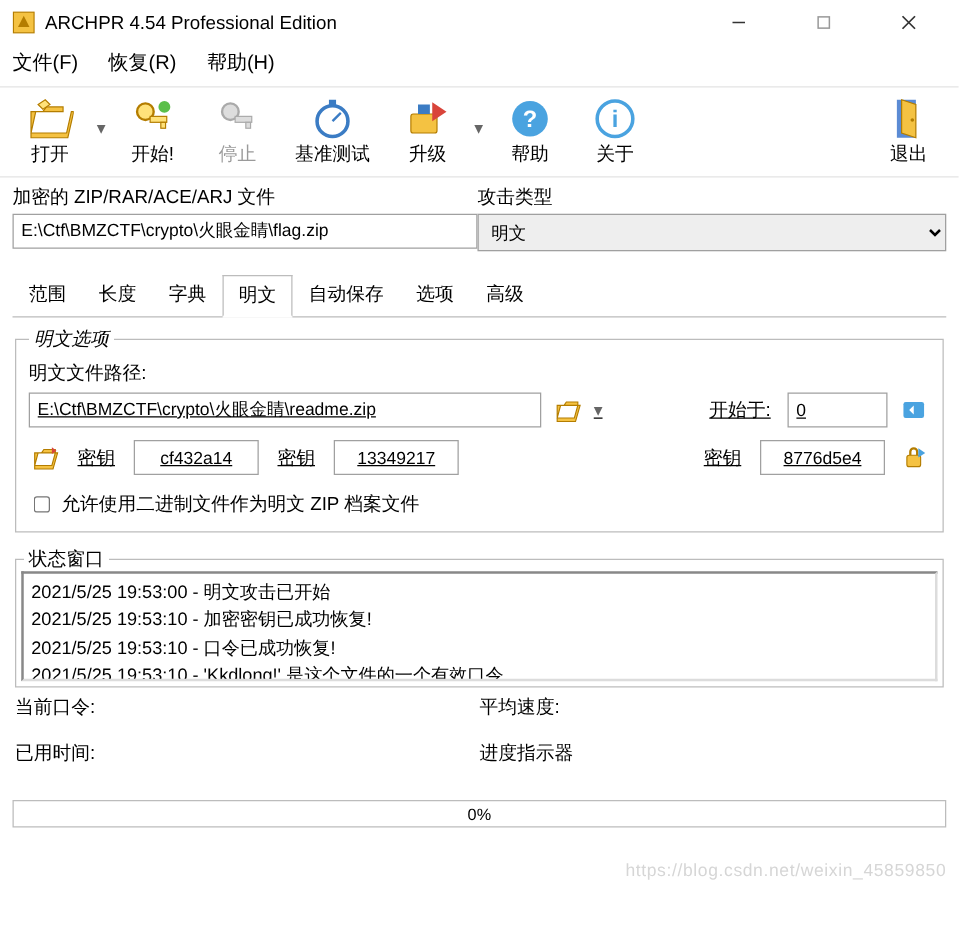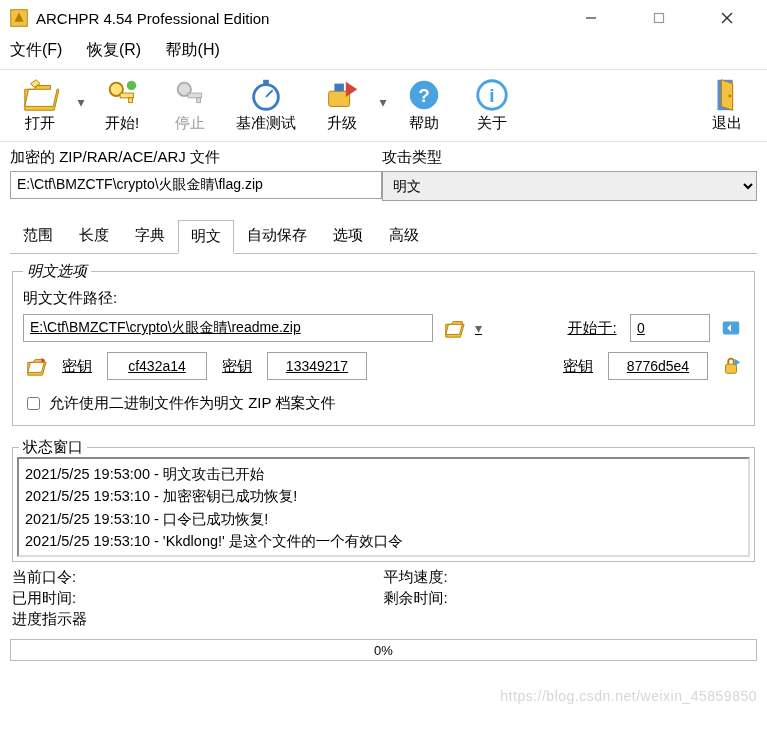--- a/index.html
+++ b/index.html
@@ -94,27 +94,27 @@
     border:1px solid #bcbcbc; margin: 12px 2px 0 2px; padding:0;
   }
   fieldset.status legend{ font-size:15px; padding: 0 4px; margin-left:6px;}
   .log {
     border: 2px inset #dcdcdc;
     background:#fff;
     font-size:14.5px;
     line-height: 1.55;
     padding: 4px 6px;
     margin: 0 4px 4px 4px;
-    height: 100px;
+    height: 88px;
     white-space: pre;
     overflow: hidden;
   }
   .footer {
     padding: 6px 12px 4px 12px; font-size:15px;
-    display:grid; grid-template-columns: 1fr 1fr; row-gap:2px;
+    display:grid; grid-template-columns: 1fr 1fr; row-gap:18px;
   }
   .progress-wrap {
     padding: 6px 10px 8px 10px;
   }
   .progress-bar {
     border:1px solid #bcbcbc; height:22px; position:relative; background:#fff;
     display:flex;align-items:center;justify-content:center;
     font-size:13px;
   }
   .watermark {
@@ -329,21 +329,20 @@
 <span>2021/5/25 19:53:10 - 加密密钥已成功恢复!</span>
 <span>2021/5/25 19:53:10 - 口令已成功恢复!</span>
 <span>2021/5/25 19:53:10 - 'Kkdlong!' 是这个文件的一个有效口令</span></div>
   </fieldset>
 </div>
 
 <div class="footer">
   <div>当前口令:</div>
   <div>平均速度:</div>
   <div>已用时间:</div>
-  <div>剩余时间:</div>
   <div>进度指示器</div>
   <div></div>
 </div>
 
 <div class="progress-wrap">
   <div class="progress-bar">
     <span>0%</span>
   </div>
 </div>
 

